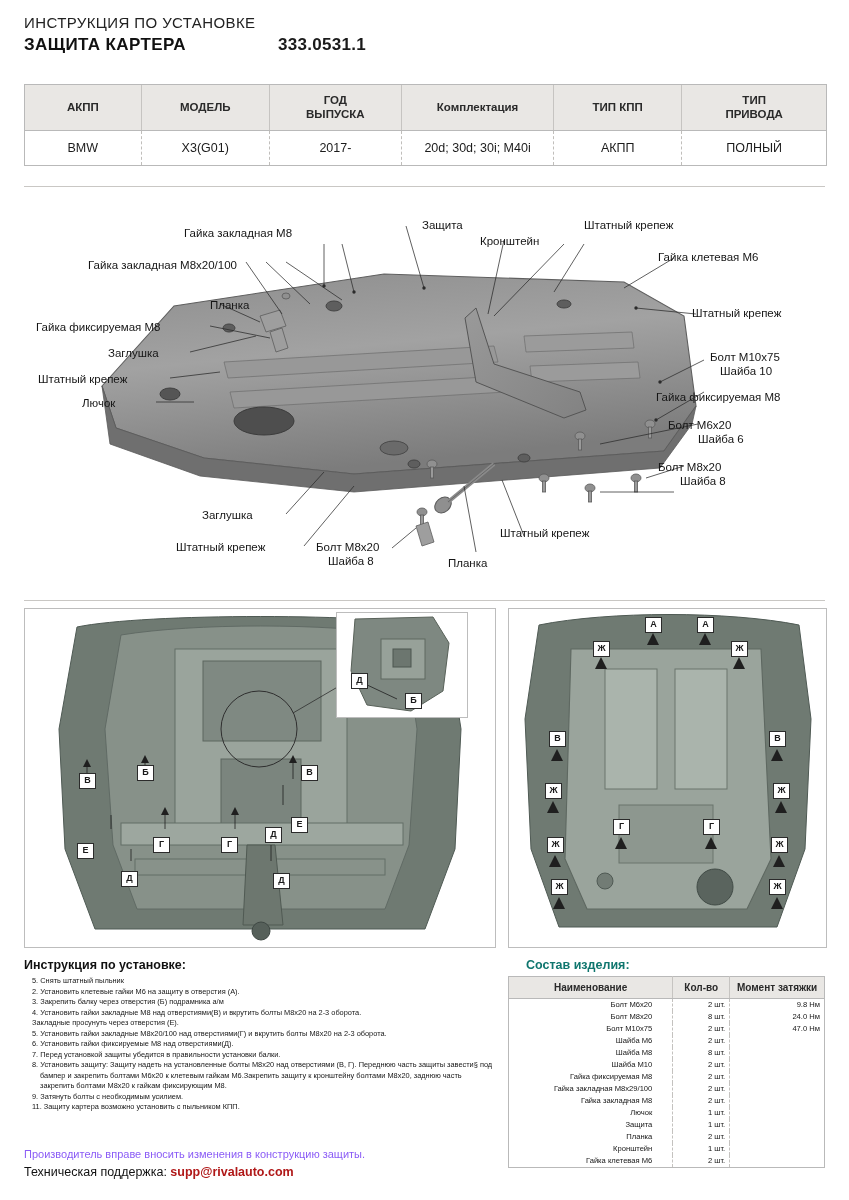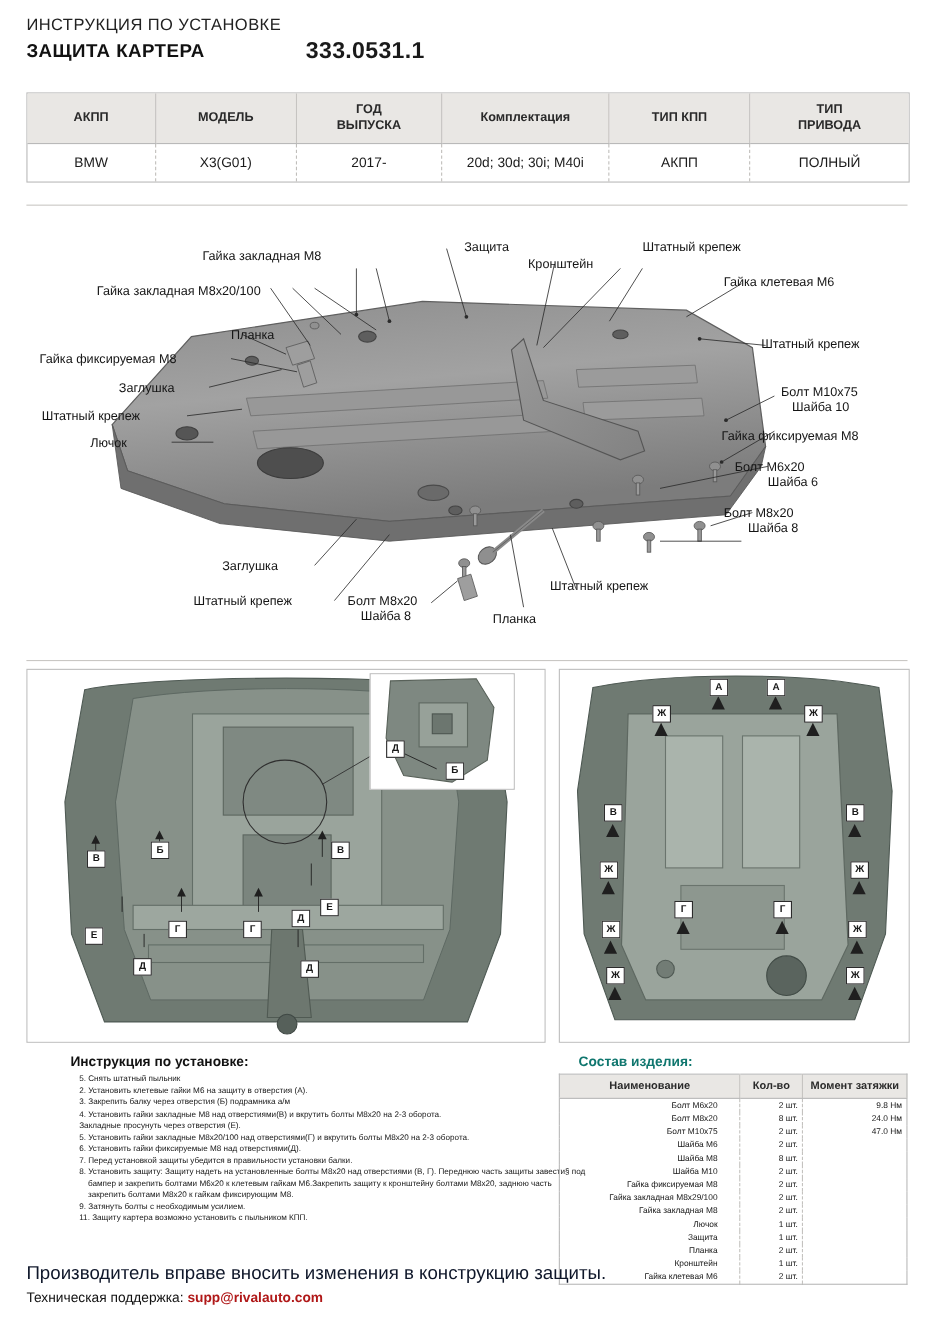--- a/index.html
+++ b/index.html
@@ -11,21 +11,21 @@
     position:relative;
     overflow:hidden;
   }
   .page{position:relative;width:688px;height:1200px;}
 
   
   .header{position:absolute;left:24px;top:14px;width:800px;}
   .header .line1{font-size:15px;letter-spacing:0.4px;color:#222;}
   .header .row2{display:flex;align-items:center;margin-top:4px;}
   .header .line2{font-size:17px;font-weight:bold;letter-spacing:0.4px;color:#111;}
-  .header .code{font-size:21px;font-weight:bold;margin-left:92px;letter-spacing:0.3px;}
+  .header .code{font-size:17px;font-weight:bold;margin-left:92px;letter-spacing:0.3px;}
 
   
   .spec{position:absolute;left:24px;top:84px;width:801px;border:1px solid #b9b9b9;}
   .spec table{width:100%;border-collapse:collapse;}
   .spec th{
     background:#e9e7e4;font-size:11.5px;font-weight:bold;color:#2a2a2a;
     padding:8px 2px;border-right:1px solid #c6c4c1;border-bottom:1px solid #b9b9b9;
     line-height:1.25;text-align:center;
   }
   .spec th:last-child{border-right:none;}
@@ -51,42 +51,42 @@
   .panelR{left:508px;top:608px;width:317px;height:338px;}
   .panelInset{left:336px;top:612px;width:130px;height:104px;border:1px solid #bdbdbd;}
 
   .callout{
     position:absolute;background:#fff;border:1px solid #2b2b2b;
     font-size:9px;font-weight:bold;text-align:center;line-height:13px;
     width:15px;height:14px;
   }
 
   
-  .instr{position:absolute;left:24px;top:958px;width:470px;margin-left:40px;}
+  .instr{position:absolute;left:24px;top:958px;width:470px;}
   .instr h3{margin:0 0 4px 0;font-size:12.5px;font-weight:bold;color:#111;}
   .instr ol{margin:0;padding-left:0;list-style:none;}
   .instr li{font-size:7.4px;line-height:1.42;color:#161616;padding-left:16px;text-indent:-8px;}
 
   
   .bomwrap{position:absolute;left:508px;top:958px;width:317px;}
   .bomwrap h3{margin:0 0 4px 18px;font-size:12.5px;font-weight:bold;color:#0f766e;}
   .bom{width:100%;border-collapse:collapse;border:1px solid #b9b9b9;}
   .bom th{
     background:#e9e7e4;font-size:10px;font-weight:bold;padding:5px 3px;
     border-right:1px solid #c6c4c1;border-bottom:1px solid #b9b9b9;text-align:center;color:#2a2a2a;
   }
   .bom th:last-child{border-right:none;}
   .bom td{font-size:7.6px;padding:1px 4px;border-right:1px dashed #c4c2bf;color:#151515;line-height:1.32;}
   .bom td:last-child{border-right:none;}
   .bom td.c{text-align:right;}
   .bom td.n{text-align:right;padding-right:20px;}
 
   
   .footer{position:absolute;left:24px;top:1148px;width:801px;}
-  .footer .f1{font-size:17px;color:#0f172a;}
+  .footer .f1{font-size:11px;color:#8b5cf6;}
   .footer .f2{font-size:12.5px;color:#111;margin-top:5px;}
   .footer .mail{color:#b01818;font-weight:bold;}
 </style>
 </head>
 <body>
 
 <div class="page">
 
   <div class="header">
     <div class="line1">ИНСТРУКЦИЯ ПО УСТАНОВКЕ</div>

